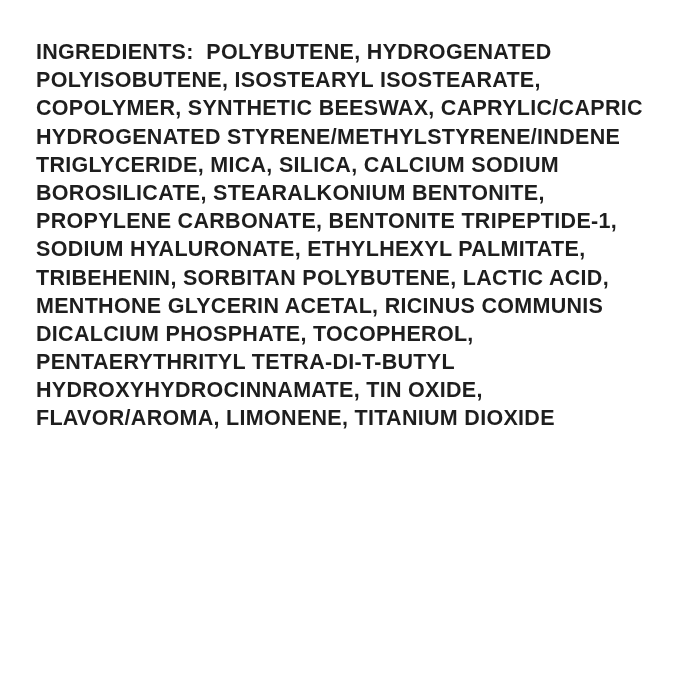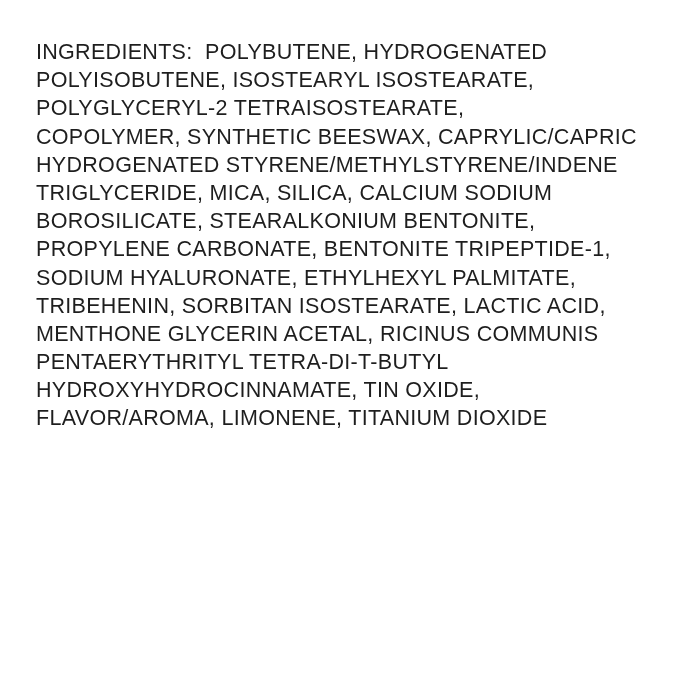--- a/index.html
+++ b/index.html
@@ -18,41 +18,41 @@
     background: #ffffff;
   }
   .ingredients-block {
     position: absolute;
     left: 36px;
     top: 38px;
     width: 620px;
     color: #1e1e1e;
     font-size: 21.5px;
     line-height: 28.2px;
-    font-weight: 400;
+    font-weight: 700;
     letter-spacing: 0.3px;
   }
   .text-line {
     white-space: pre; 
     height: 28.2px;
   }
 </style>
 </head>
 <body>
 
 <div class="label-canvas">
   <div class="ingredients-block">
     <div class="text-line">INGREDIENTS:  POLYBUTENE, HYDROGENATED</div>
     <div class="text-line">POLYISOBUTENE, ISOSTEARYL ISOSTEARATE,</div>
-    <div class="text-line">POLYGLYCERYL-2 TETRAISOSTEARATE,</div>
     <div class="text-line">COPOLYMER, SYNTHETIC BEESWAX, CAPRYLIC/CAPRIC</div>
     <div class="text-line">HYDROGENATED STYRENE/METHYLSTYRENE/INDENE</div>
     <div class="text-line">TRIGLYCERIDE, MICA, SILICA, CALCIUM SODIUM</div>
     <div class="text-line">BOROSILICATE, STEARALKONIUM BENTONITE,</div>
     <div class="text-line">PROPYLENE CARBONATE, BENTONITE TRIPEPTIDE-1,</div>
     <div class="text-line">SODIUM HYALURONATE, ETHYLHEXYL PALMITATE,</div>
-    <div class="text-line">TRIBEHENIN, SORBITAN ISOSTEARATE, LACTIC ACID,</div>
+    <div class="text-line">TRIBEHENIN, SORBITAN POLYBUTENE, LACTIC ACID,</div>
     <div class="text-line">MENTHONE GLYCERIN ACETAL, RICINUS COMMUNIS</div>
+    <div class="text-line">DICALCIUM PHOSPHATE, TOCOPHEROL,</div>
     <div class="text-line">PENTAERYTHRITYL TETRA-DI-T-BUTYL</div>
     <div class="text-line">HYDROXYHYDROCINNAMATE, TIN OXIDE,</div>
     <div class="text-line">FLAVOR/AROMA, LIMONENE, TITANIUM DIOXIDE</div>
   </div>
 </div>
 
 </body></html>

